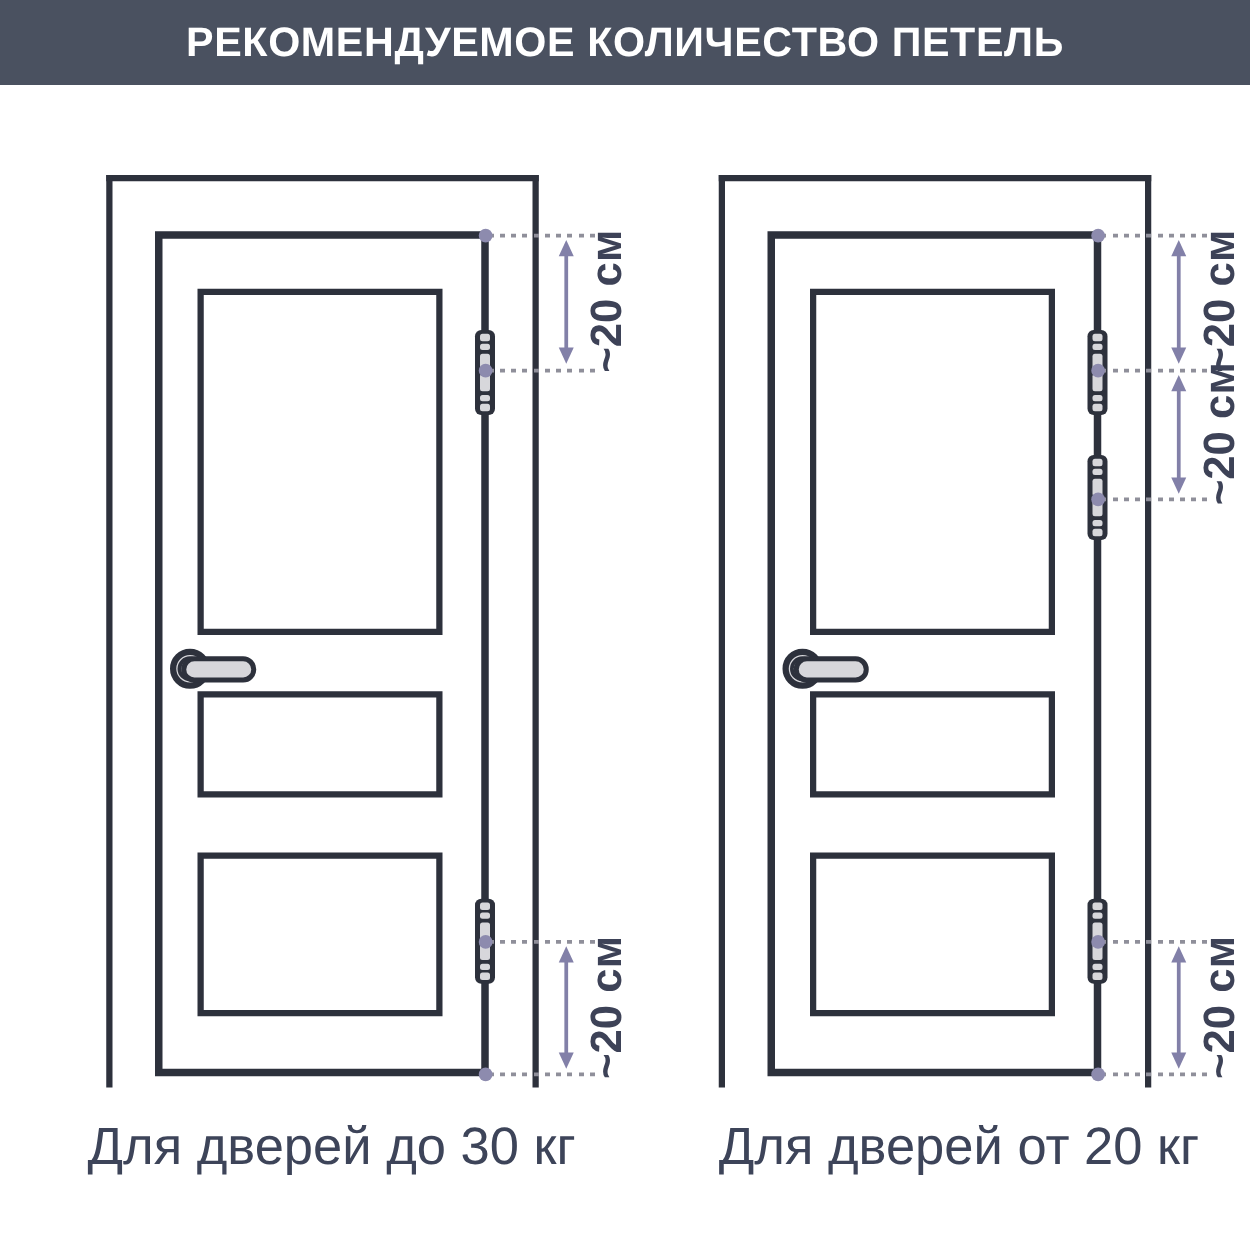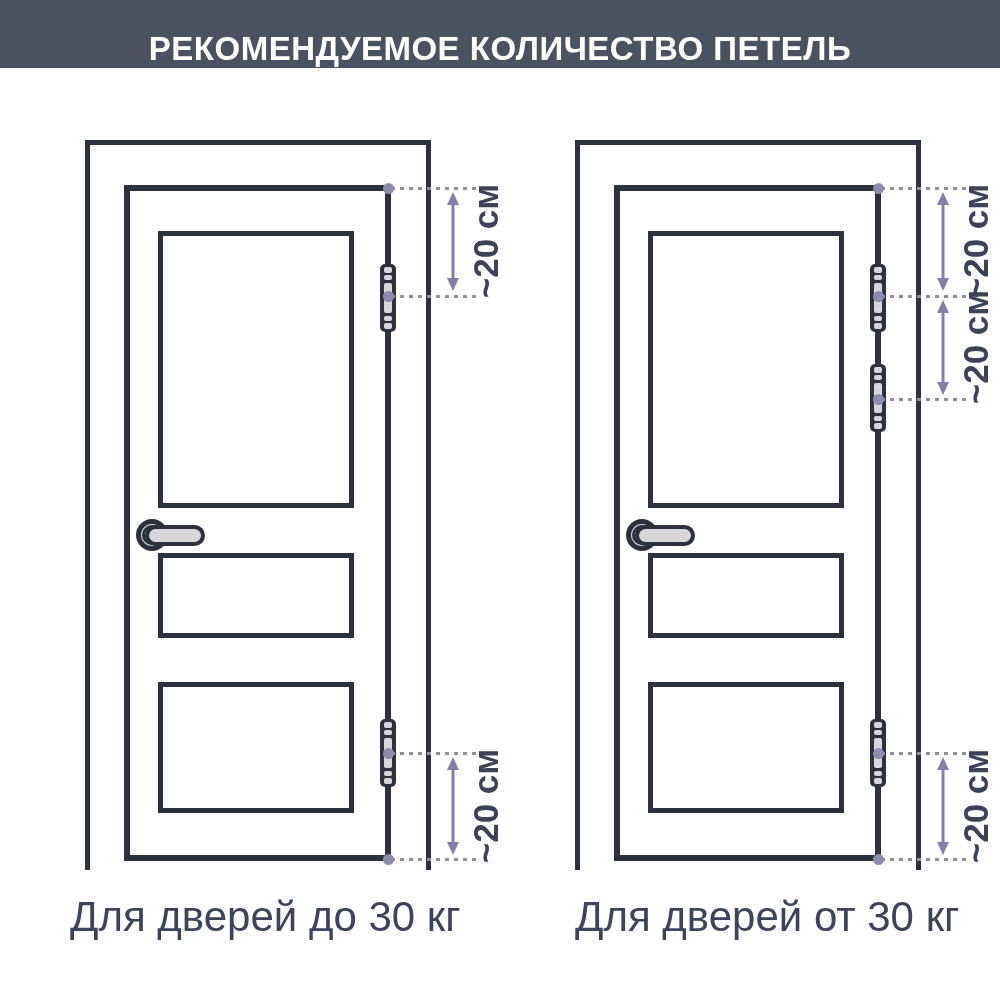--- a/index.html
+++ b/index.html
@@ -5,21 +5,21 @@
   :root{
     --header-bg:#4a5160; --header-text:#ffffff; --outline:#2d313c;
     --accent:#8280a8; --dot:#8d8bae; --leader:#8f8f9a;
     --label:#3d4257; --caption:#3d4459; --hardware:#d7d7db; --bg:#ffffff;
   }
   html,body{margin:0;padding:0;}
   body{font-family:"Liberation Sans",sans-serif;background:var(--bg);}
   .stage{position:relative;width:1000px;height:1000px;background:var(--bg);overflow:hidden;}
 
   .header{position:absolute;left:0;top:0;width:1000px;height:68px;background:var(--header-bg);
-          display:flex;align-items:flex-end;justify-content:center;}
+          display:flex;align-items:center;justify-content:center;}
   .header-title{color:var(--header-text);font-size:33px;font-weight:700;letter-spacing:.5px;white-space:nowrap;}
 
   .assembly{position:absolute;top:140px;width:346px;height:730px;}
   .assembly.left{left:85px;}
   .assembly.right{left:575px;}
 
   .casing{position:absolute;left:0;top:0;width:346px;height:730px;box-sizing:border-box;
           border:5px solid var(--outline);border-bottom:none;}
   .leaf{position:absolute;left:39px;top:45px;width:267px;height:676px;box-sizing:border-box;
         border:6px solid var(--outline);background:#fff;}
@@ -189,15 +189,15 @@
         <span class="ah up"></span>
         <span class="ah down"></span>
     </div>
 
     <div class="dim-label" style="left:401px;top:101px">~20 см</div>
     <div class="dim-label" style="left:401px;top:207px">~20 см</div>
     <div class="dim-label" style="left:401px;top:666px">~20 см</div>
   </div>
 
   <div class="caption left">Для дверей до 30 кг</div>
-  <div class="caption right">Для дверей от 30 кг</div>
+  <div class="caption right">Для дверей от 20 кг</div>
 
 </div>
 
 </body></html>

